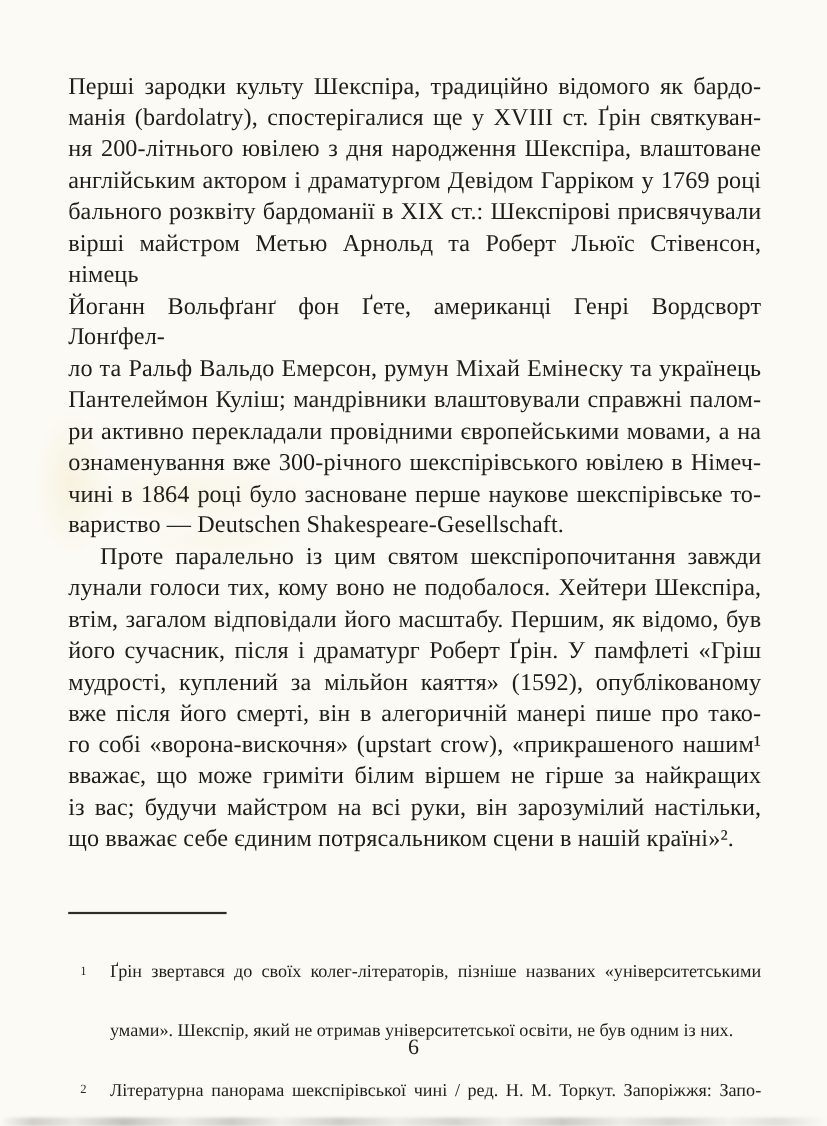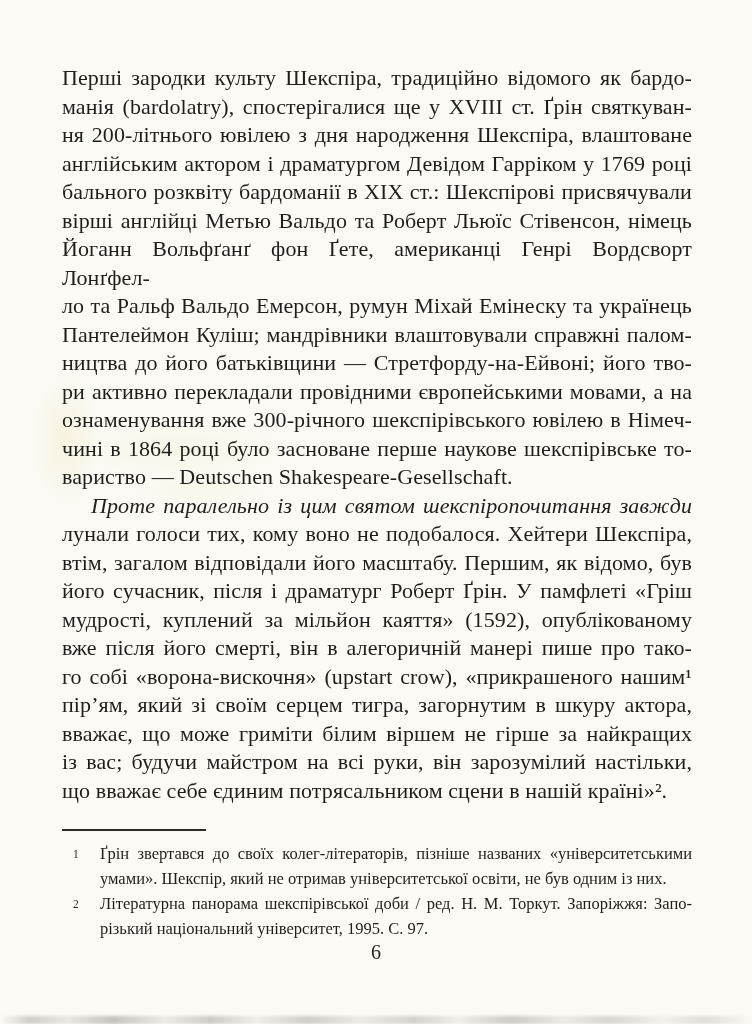--- a/index.html
+++ b/index.html
@@ -30,42 +30,42 @@
     line-height: 28.5px;
     letter-spacing: 0.1px;
   }
   .paragraph { margin: 0; }
   .line {
     text-align: justify;
     text-align-last: justify;
     white-space: normal;
   }
   .line.last-line { text-align-last: left; }
-  .paragraph.indent .line:first-child { padding-left: 29px; font-style: italic; }
+  .paragraph.indent .line:first-child { padding-left: 29px; }
 
   .footnote-sep {
     position: absolute;
     left: 62px; top: 829px;
     width: 144px; height: 2px;
     background: #2c2b28;
   }
   .footnotes {
     position: absolute;
     left: 62px; top: 841px; width: 630px;
     font-size: 16.5px;
     line-height: 25px;
   }
   .footnote { position: relative; padding-left: 38px; }
   .fn-marker {
     position: absolute;
     left: 11px; top: 1px;
     font-size: 11.5px;
     color: #2a2926;
   }
-  .footnotes .line { text-align: justify; text-align-last: justify; }
+  .footnotes .line { text-align: justify; text-align-last: justify; margin-top: 29px; }
   .footnotes .line.last-line { text-align-last: left; font-family: Liberation Serif, serif; }
 
   .page-number {
     position: absolute;
     left: 0; top: 941px; width: 752px;
     text-align: center;
     font-size: 20px;
     color: #252420;
   }
   .scan-artifact-bottom {
@@ -93,59 +93,57 @@
   <div class="smudge s2"></div>
   <div class="smudge s3"></div>
 
   <div class="text-block">
     <div class="paragraph">
         <div class="line">Перші зародки культу Шекспіра, традиційно відомого як бардо-</div>
         <div class="line">манія (bardolatry), спостерігалися ще у XVIII ст. Ґрін святкуван-</div>
         <div class="line">ня 200-літнього ювілею з дня народження Шекспіра, влаштоване</div>
         <div class="line">англійським актором і драматургом Девідом Гарріком у 1769 році</div>
         <div class="line">бального розквіту бардоманії в XIX ст.: Шекспірові присвячували</div>
-        <div class="line">вірші англійці Метью Вальдо та Роберт Льюїс Стівенсон, німець</div>
+        <div class="line">вірші майстром Метью Арнольд та Роберт Льюїс Стівенсон, німець</div>
         <div class="line">Йоганн Вольфґанґ фон Ґете, американці Генрі Вордсворт Лонґфел-</div>
         <div class="line">ло та Ральф Вальдо Емерсон, румун Міхай Емінеску та українець</div>
         <div class="line">Пантелеймон Куліш; мандрівники влаштовували справжні палом-</div>
-        <div class="line">ництва до його батьківщини — Стретфорду-на-Ейвоні; його тво-</div>
         <div class="line">ри активно перекладали провідними європейськими мовами, а на</div>
         <div class="line">ознаменування вже 300-річного шекспірівського ювілею в Німеч-</div>
         <div class="line">чині в 1864 році було засноване перше наукове шекспірівське то-</div>
         <div class="line last-line">вариство — Deutschen Shakespeare-Gesellschaft.</div>
       </div>
     <div class="paragraph indent">
         <div class="line">Проте паралельно із цим святом шекспіропочитання завжди</div>
         <div class="line">лунали голоси тих, кому воно не подобалося. Хейтери Шекспіра,</div>
         <div class="line">втім, загалом відповідали його масштабу. Першим, як відомо, був</div>
         <div class="line">його сучасник, після і драматург Роберт Ґрін. У памфлеті «Гріш</div>
         <div class="line">мудрості, куплений за мільйон каяття» (1592), опублікованому</div>
         <div class="line">вже після його смерті, він в алегоричній манері пише про тако-</div>
         <div class="line">го собі «ворона-вискочня» (upstart crow), «прикрашеного нашим¹</div>
-        <div class="line">пір’ям, який зі своїм серцем тигра, загорнутим в шкуру актора,</div>
         <div class="line">вважає, що може гриміти білим віршем не гірше за найкращих</div>
         <div class="line">із вас; будучи майстром на всі руки, він зарозумілий настільки,</div>
         <div class="line last-line">що вважає себе єдиним потрясальником сцени в нашій країні»².</div>
       </div>
   </div>
 
   <div class="footnote-sep"></div>
 
   <div class="footnotes">
     <div class="footnote">
       <span class="fn-marker">1</span>
       <div class="fn-lines">
           <div class="line">Ґрін звертався до своїх колег-літераторів, пізніше названих «університетськими</div>
           <div class="line last-line">умами». Шекспір, який не отримав університетської освіти, не був одним із них.</div>
         </div>
     </div>
     <div class="footnote">
       <span class="fn-marker">2</span>
       <div class="fn-lines">
-          <div class="line">Літературна панорама шекспірівської доби / ред. Н. М. Торкут. Запоріжжя: Запо-</div>
+          <div class="line">Літературна панорама шекспірівської чині / ред. Н. М. Торкут. Запоріжжя: Запо-</div>
           <div class="line last-line">різький національний університет, 1995. С. 97.</div>
         </div>
     </div>
   </div>
 
   <div class="page-number">6</div>
 
   <div class="scan-artifact-bottom"></div>
 </div>
 

